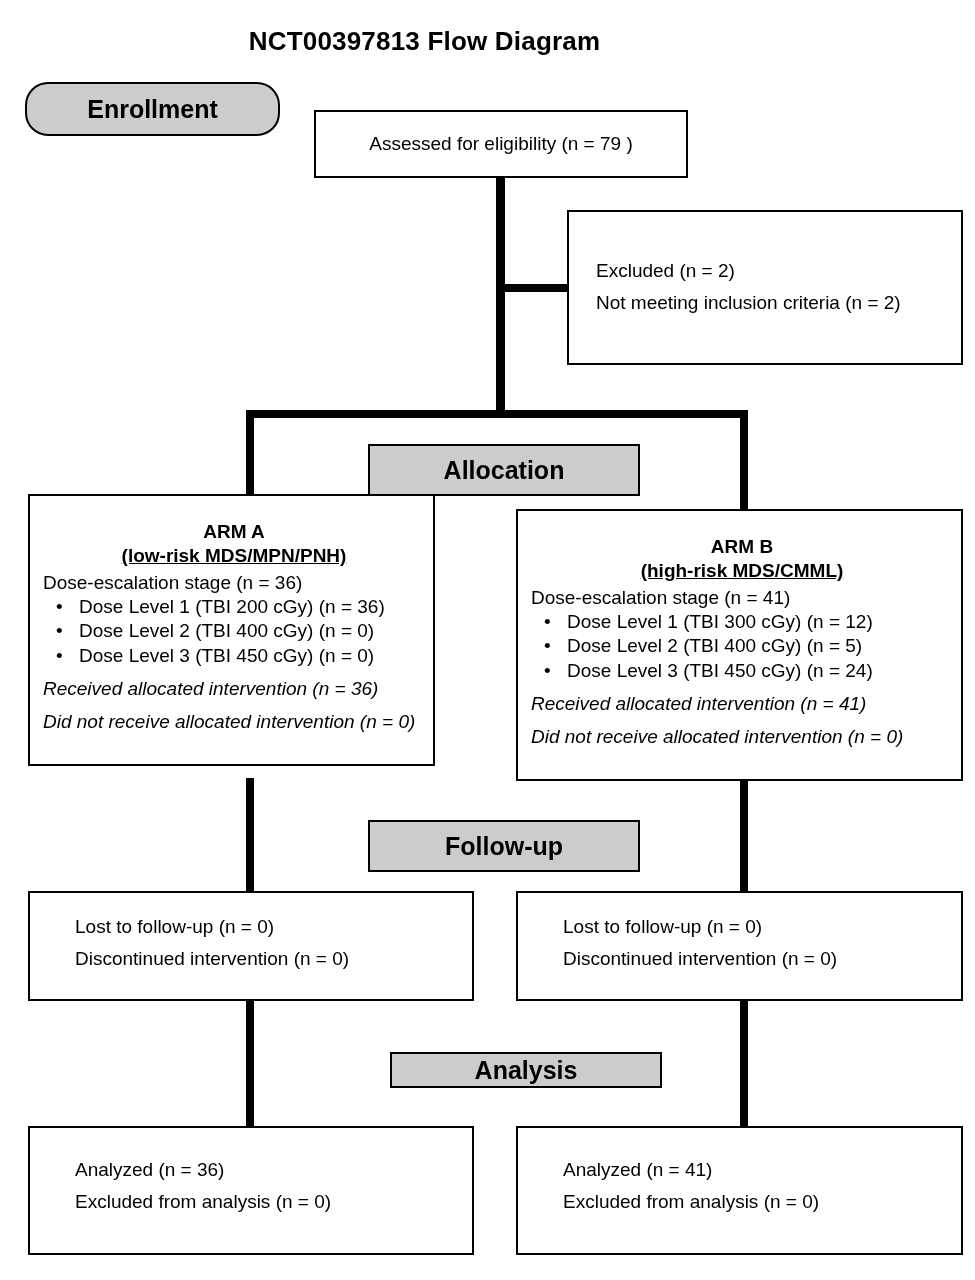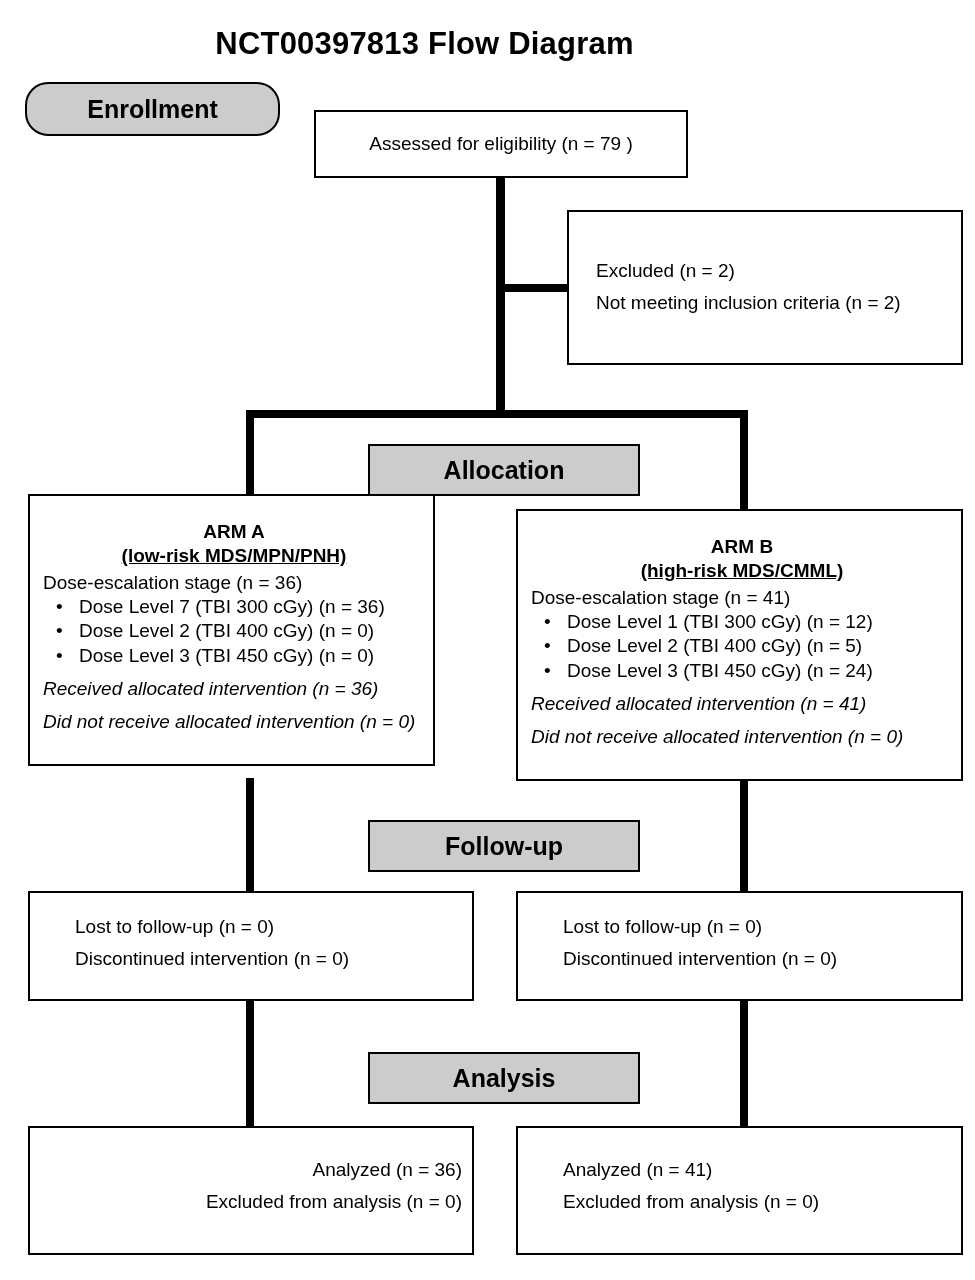--- a/index.html
+++ b/index.html
@@ -19,21 +19,21 @@
     overflow: hidden;
   }
 
   
   .title {
     position: absolute;
     left: 0;
     top: 26px;
     width: 849px;
     text-align: center;
-    font-size: 31px;
+    font-size: 26px;
     font-weight: bold;
     letter-spacing: 0.2px;
   }
 
   
   .stage-label {
     position: absolute;
     background: #cccccc;
     border: 2px solid #000000;
     box-sizing: border-box;
@@ -142,21 +142,21 @@
   </div>
 
   <div class="stage-label" style="left:368px; top:444px; width:272px; height:52px;text-align:center;">
     <span>Allocation</span>
   </div>
 
   <div class="stage-label" style="left:368px; top:820px; width:272px; height:52px;">
     <span>Follow-up</span>
   </div>
 
-  <div class="stage-label" style="left:368px; top:1052px; width:272px; height:52px;">
+  <div class="stage-label" style="left:390px; top:1052px; width:272px; height:36px;">
     <span>Analysis</span>
   </div>
 
   <div class="node center-text" style="left:314px; top:110px; width:374px; height:68px;padding-left:8px;">
     <div class="node-inner" style="top:20px;">
       <div class="line-item">Assessed for eligibility (n = 79 )</div>
     </div>
   </div>
 
   <div class="node" style="left:567px; top:210px; width:396px; height:155px;">
@@ -167,21 +167,21 @@
   </div>
 
   <div class="node" style="left:28px; top:494px; width:407px; height:272px;">
     <div class="node-inner" style="top:24px; left:13px; right:8px;">
       <div class="arm-title">ARM A</div>
       <div class="arm-sub">(low-risk MDS/MPN/PNH)</div>
       <div class="stage-line">Dose-escalation stage (n = 36)</div>
       <ul class="bullets">
         <li>
           <span class="bullet-dot">•</span>
-          <span>Dose Level 7 (TBI 300 cGy) (n = 36)</span>
+          <span>Dose Level 1 (TBI 200 cGy) (n = 36)</span>
         </li>
         <li>
           <span class="bullet-dot">•</span>
           <span>Dose Level 2 (TBI 400 cGy) (n = 0)</span>
         </li>
         <li>
           <span class="bullet-dot">•</span>
           <span>Dose Level 3 (TBI 450 cGy) (n = 0)</span>
         </li>
       </ul>
@@ -221,21 +221,21 @@
     </div>
   </div>
 
   <div class="node" style="left:516px; top:891px; width:447px; height:110px;">
     <div class="node-inner" style="top:22px; left:45px; right:10px;">
       <div class="line-item">Lost to follow-up (n = 0)</div>
       <div class="line-item">Discontinued intervention (n = 0)</div>
     </div>
   </div>
 
-  <div class="node" style="left:28px; top:1126px; width:446px; height:129px;text-align:right;">
+  <div class="node" style="left:28px; top:1126px; width:446px; height:129px;">
     <div class="node-inner" style="top:30px; left:45px; right:10px;">
       <div class="line-item">Analyzed (n = 36)</div>
       <div class="line-item">Excluded from analysis (n = 0)</div>
     </div>
   </div>
 
   <div class="node" style="left:516px; top:1126px; width:447px; height:129px;">
     <div class="node-inner" style="top:30px; left:45px; right:10px;">
       <div class="line-item">Analyzed (n = 41)</div>
       <div class="line-item">Excluded from analysis (n = 0)</div>

